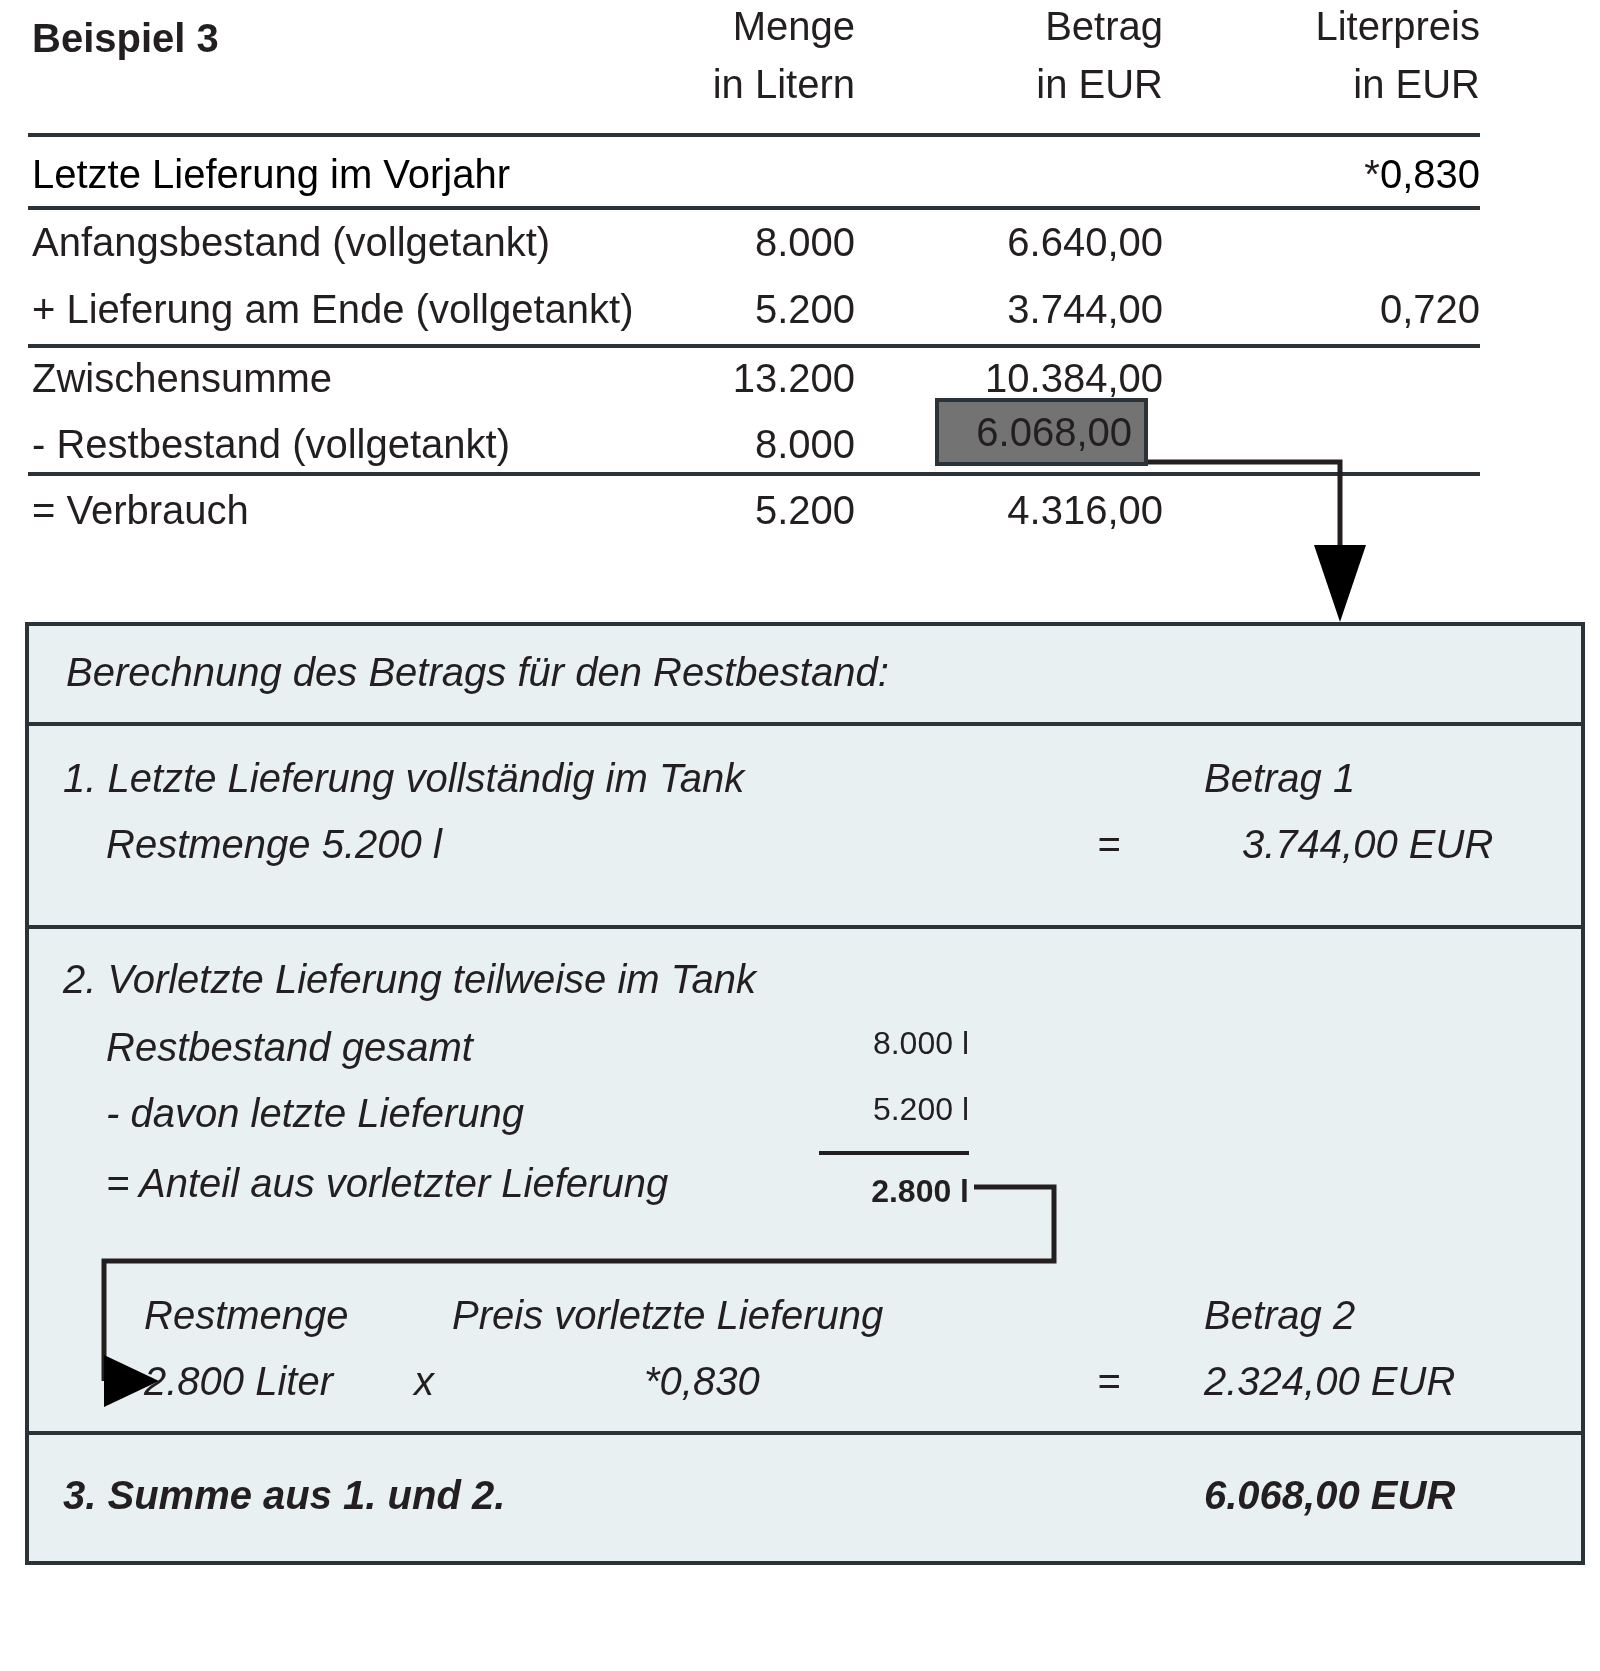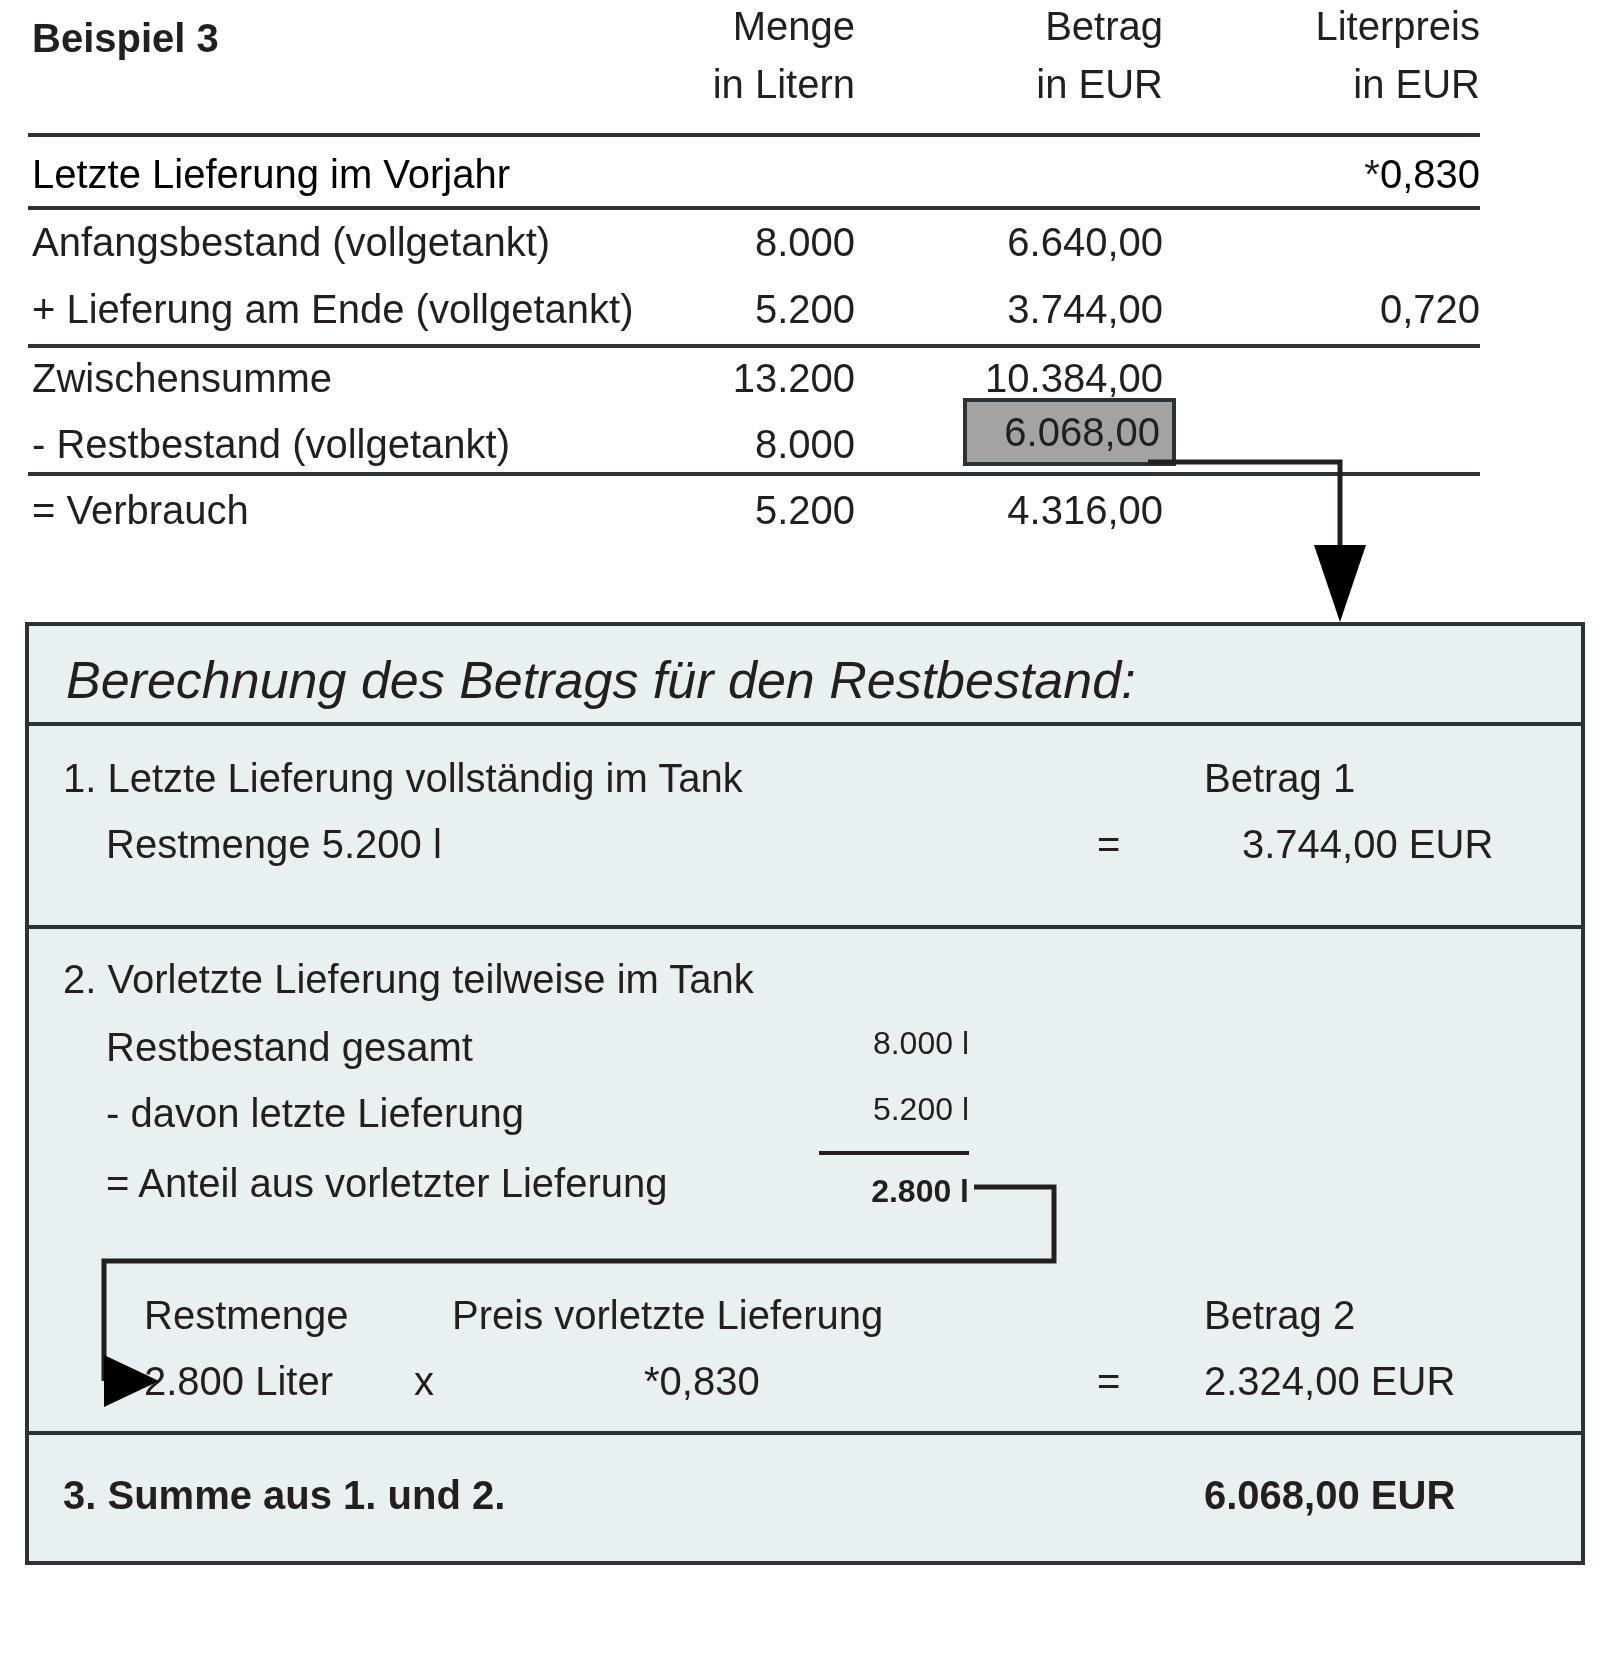--- a/index.html
+++ b/index.html
@@ -71,24 +71,23 @@
   }
   .thead-line2 { top: 58px; }
 
   
   #restbestand-amount-box {
     position: absolute;
     left: 935px;
     top: 398px;
     width: 213px;
     height: 68px;
-    background: #a3a3a3;
+    background: #737373;
     border: 4px solid #2c3338;
     box-sizing: border-box;
-    margin-left: 28px;
   }
   #restbestand-amount-box .val {
     position: absolute;
     right: 12px;
     top: 0;
     line-height: 60px;
     font-size: 40px;
     white-space: nowrap;
   }
 
@@ -106,30 +105,31 @@
     box-sizing: border-box;
   }
   .panel-sec {
     position: relative;
     box-sizing: border-box;
   }
   .panel-sec + .panel-sec { border-top: 4px solid #2c3338; }
 
   .psec-title {
     position: absolute;
-    font-size: 52px;
+    font-size: 40px;
     white-space: nowrap;
   }
   .italic { font-style: italic; }
   .bold { font-weight: bold; }
 
   .ptext {
     position: absolute;
     font-size: 40px;
     white-space: nowrap;
+    font-style: italic;
   }
   .pnum {
     position: absolute;
     font-size: 32px;
     text-align: right;
     white-space: nowrap;
   }
 
   .underline-rule {
     position: absolute;

